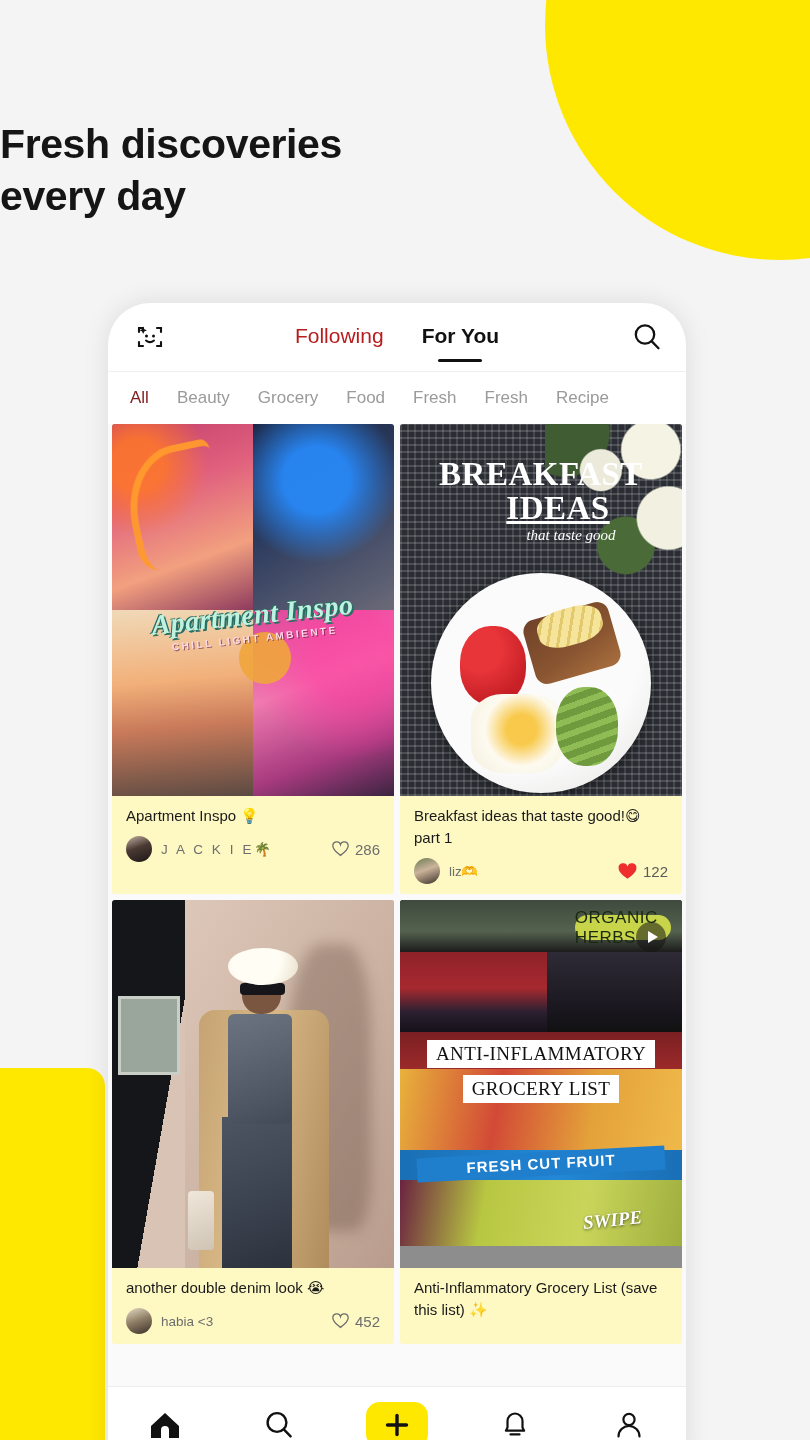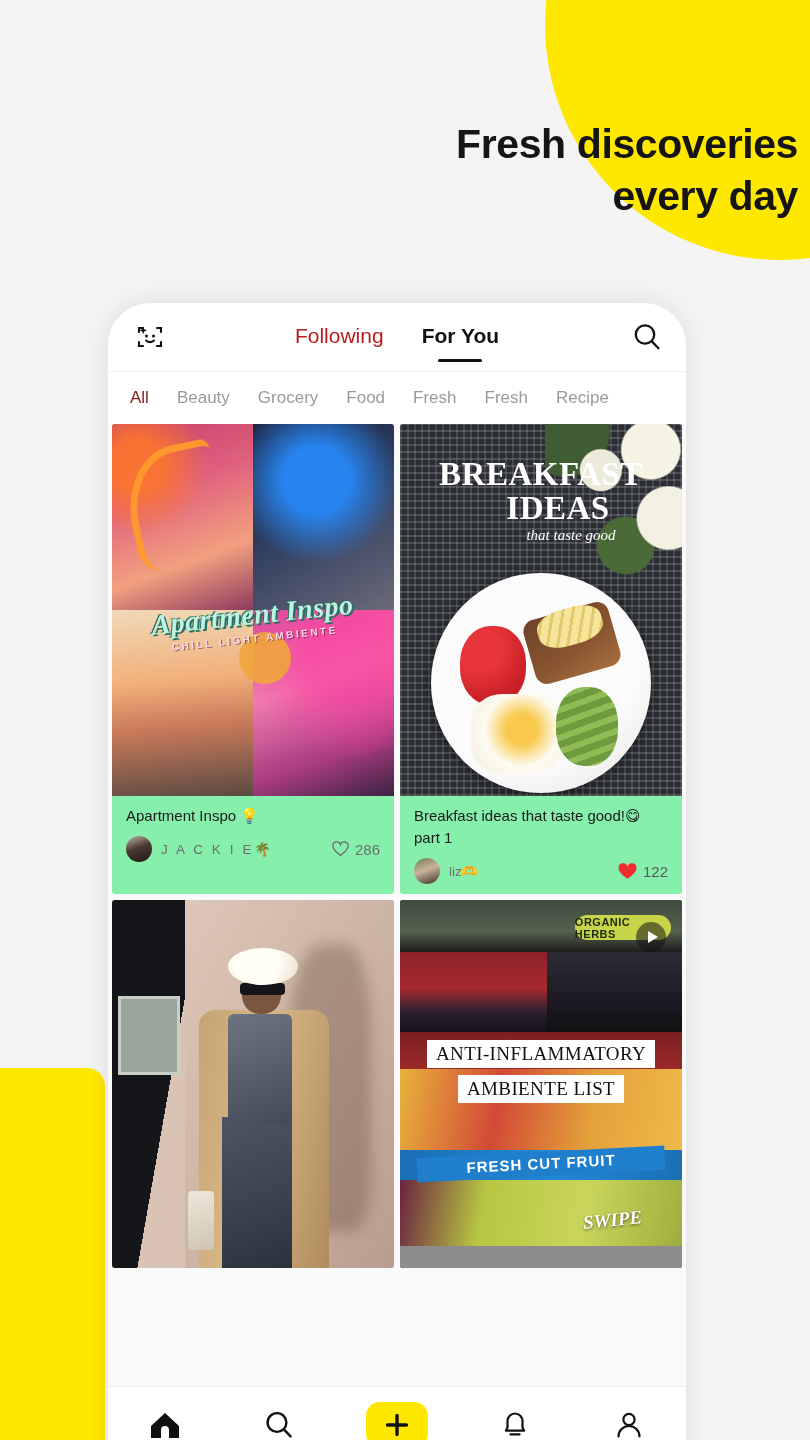--- a/index.html
+++ b/index.html
@@ -17,21 +17,21 @@
     border-radius:50%;background:#FFE800;
   }
   .blob-bl{
     position:absolute;left:-40px;top:1068px;width:145px;height:380px;
     background:#FFE800;border-radius:0 18px 0 0;
   }
 
   
   .headline{
     position:absolute;left:0;right:12px;top:118px;
-    text-align:right;color:#151515;
+    text-align:left;color:#151515;
     font-size:41px;line-height:52px;font-weight:700;
     letter-spacing:-0.4px;
   }
   .headline span{display:block;}
 
   
   .phone{
     position:absolute;left:108px;top:303px;width:578px;height:1160px;
     background:#ffffff;border-radius:42px 42px 0 0;
     box-shadow:0 0 26px rgba(0,0,0,.10);
@@ -65,21 +65,21 @@
   }
   .cat{font-size:17px;color:#9a9a9a;flex:0 0 auto;}
   .cat.active{color:#7f1d1d;font-weight:400;}
 
   
   .feed{
     flex:1 1 auto;overflow:hidden;
     display:grid;grid-template-columns:1fr 1fr;gap:6px;
     padding:0 4px;align-content:start;background:#fafafa;
   }
-  .card{background:#86efac;border-radius:3px;overflow:hidden;display:flex;flex-direction:column;}
+  .card{background:#fef9c3;border-radius:3px;overflow:hidden;display:flex;flex-direction:column;}
   .thumb{position:relative;width:100%;overflow:hidden;background:#ddd;}
   .meta{padding:9px 14px 10px 14px;}
   .title{font-size:15px;line-height:22px;color:#1a1a1a;}
   .row{display:flex;align-items:center;margin-top:9px;}
   .avatar{width:26px;height:26px;border-radius:50%;flex:0 0 26px;overflow:hidden;position:relative;}
   .uname{font-size:13.5px;color:#6e6e6e;margin-left:9px;overflow:hidden;text-overflow:ellipsis;white-space:nowrap;}
   .likes{margin-left:auto;display:flex;align-items:center;gap:6px;font-size:15px;color:#6e6e6e;}
   .likes.liked{color:#5a5a5a;}
 
   
@@ -158,21 +158,21 @@
   .fd-toast{left:44%;top:17%;width:40%;height:30%;border-radius:12px;
     background:linear-gradient(160deg,#6f4228 0%,#8a5531 60%,#a9703f 100%);transform:rotate(-16deg);}
   .fd-ban{left:48%;top:16%;width:30%;height:17%;border-radius:40%;
     background:repeating-linear-gradient(115deg,#f6e49a 0 7px,#e3c96e 7px 10px);transform:rotate(-16deg);}
   .fd-egg{left:18%;top:55%;width:42%;height:36%;border-radius:34%;
     background:radial-gradient(circle at 55% 45%, #f8c94a 0 22%, #fdfaf0 55%, #f3eedd 100%);}
   .fd-avo{left:57%;top:52%;width:28%;height:36%;border-radius:45%;
     background:repeating-linear-gradient(160deg,#6f9b3e 0 7px,#8fbc55 7px 13px);}
   .bkfst-cap{position:absolute;left:0;right:0;top:9%;text-align:center;color:#fff;}
   .bkfst-cap .l1{font-family:"Liberation Serif",serif;font-weight:700;font-size:33px;letter-spacing:.5px;line-height:34px;}
-  .bkfst-cap .l2{font-family:"Liberation Serif",serif;font-weight:700;font-size:33px;letter-spacing:.5px;line-height:34px;margin-left:34px;}
+  .bkfst-cap .l2{font-family:"Liberation Serif",serif;font-weight:700;font-size:33px;letter-spacing:.5px;line-height:34px;margin-left:34px;text-decoration:underline;}
   .bkfst-cap .l3{font-family:"Liberation Serif",serif;font-style:italic;font-size:15px;margin-top:2px;margin-left:60px;}
 
   
   .denim{position:absolute;inset:0;background:linear-gradient(100deg,#15161a 0 26%,#d9c3b4 26% 100%);}
   .denim-wall{position:absolute;left:26%;top:0;right:0;bottom:0;
     background:linear-gradient(120deg,#ddc7b8 0%,#cbb2a2 55%,#b99c8d 100%);}
   .denim-shadow{position:absolute;left:62%;top:12%;width:30%;height:78%;
     background:rgba(90,66,56,.33);filter:blur(7px);border-radius:40% 30% 20% 40%;}
   .denim-glass{position:absolute;left:2%;top:26%;width:20%;height:20%;
     background:#9aa69c;border:3px solid #c9cfc6;}
@@ -194,21 +194,21 @@
   .shelf{position:absolute;left:0;right:0;}
   .s1{top:0;height:14%;background:linear-gradient(180deg,#3e4a3c 0%,#55624f 60%,#1c1c1c 100%);}
   .s2{top:14%;height:22%;background:linear-gradient(180deg,#8e2229 0%,#a6292f 45%,#2b2030 75%,#151119 100%);}
   .s2b{top:14%;left:52%;right:0;height:22%;background:linear-gradient(180deg,#2e2b36 0%,#1a1720 70%,#111 100%);}
   .s3{top:36%;height:10%;background:linear-gradient(180deg,#7a1f22 0%,#9c2a2a 100%);}
   .s4{top:46%;height:22%;background:linear-gradient(100deg,#e8b23c 0%,#d24a36 35%,#e4a23a 68%,#efb94a 100%);}
   .s5{top:68%;height:8%;background:linear-gradient(90deg,#1a6fb5 0%,#2288d6 55%,#1a6fb5 100%);}
   .s6{top:76%;height:18%;background:linear-gradient(100deg,#6b2340 0%,#b8c742 30%,#c9d55a 65%,#9fae3e 100%);}
   .s7{top:94%;height:6%;background:#8d8d8d;}
   .tag-herbs{position:absolute;right:4%;top:4%;width:34%;height:7%;border-radius:14px;
-    background:#c8d44a;color:#1a2a10;font-weight:700;font-size:11px;
+    background:#c8d44a;color:#1a2a10;font-weight:400;font-size:17px;
     display:flex;align-items:center;justify-content:center;letter-spacing:.5px;}
   .tag-cut{position:absolute;left:6%;top:68.5%;width:88%;height:6.5%;
     background:#1f7fcc;color:#fff;font-weight:700;font-size:15px;
     display:flex;align-items:center;justify-content:center;letter-spacing:1px;transform:rotate(-3deg);}
   .groc-cap{position:absolute;left:0;right:0;top:38%;text-align:center;}
   .groc-cap span{display:inline-block;background:#fff;color:#111;
     font-family:"Liberation Serif",serif;font-size:19px;letter-spacing:.4px;padding:3px 9px;}
   .groc-cap .two{margin-top:7px;}
   .swipe{position:absolute;right:14%;bottom:10%;color:#fff;font-family:"Liberation Serif",serif;
     font-style:italic;font-weight:700;font-size:19px;transform:rotate(-6deg);
@@ -354,45 +354,61 @@
             <div class="denim-glass"></div>
             <div class="fig-coat"></div>
             <div class="fig-skirt"></div>
             <div class="fig-denimtop"></div>
             <div class="fig-head"></div>
             <div class="fig-glass"></div>
             <div class="fig-hat"></div>
             <div class="fig-bag"></div>
           </div>
         </div>
+        <div class="meta">
+          <div class="title">another double denim look 😭</div>
+          <div class="row">
+            <div class="avatar av3"></div>
+            <div class="uname">habia &lt;3</div>
+            <div class="likes">
+              <svg width="17" height="16" viewBox="0 0 20 18">
+                <path d="M10 16.5 C3 11.5 1 8.3 1 5.6 A4.6 4.6 0 0 1 10 3.9 A4.6 4.6 0 0 1 19 5.6 C19 8.3 17 11.5 10 16.5 z" fill="none" stroke="#6e6e6e" stroke-width="1.5"></path>
+              </svg>
+              <span>452</span>
+            </div>
+          </div>
+        </div>
       </div>
 
       <div class="card">
         <div class="thumb" style="height:368px">
           <div class="groc">
             <div class="shelf s1"></div>
                 <div class="shelf s2"></div>
                 <div class="shelf s2b"></div>
             <div class="shelf s3"></div>
                 <div class="shelf s4"></div>
                 <div class="shelf s5"></div>
             <div class="shelf s6"></div>
                 <div class="shelf s7"></div>
             <div class="tag-herbs">ORGANIC HERBS</div>
             <div class="tag-cut">FRESH CUT FRUIT</div>
           </div>
           <div class="groc-cap">
             <span>ANTI-INFLAMMATORY</span>
-            <div class="two"><span>AMBIENTE LIST</span></div>
+            <div class="two"><span>GROCERY LIST</span></div>
           </div>
           <div class="swipe">SWIPE</div>
           <div class="play-badge">
                 <i></i>
               </div>
         </div>
+        <div class="meta">
+          <div class="title">Anti-Inflammatory Grocery List (save this list) ✨</div>
+        </div>
       </div>
 
     </div>
 
     <div class="bottomnav">
       <div class="nav-item">
         <svg width="34" height="34" viewBox="0 0 34 34">
           <path d="M17 5 L31 18 v12 h-10 v-8 a4 4 0 0 0 -8 0 v8 H3 V18 z" fill="#111"></path>
         </svg>
       </div>

